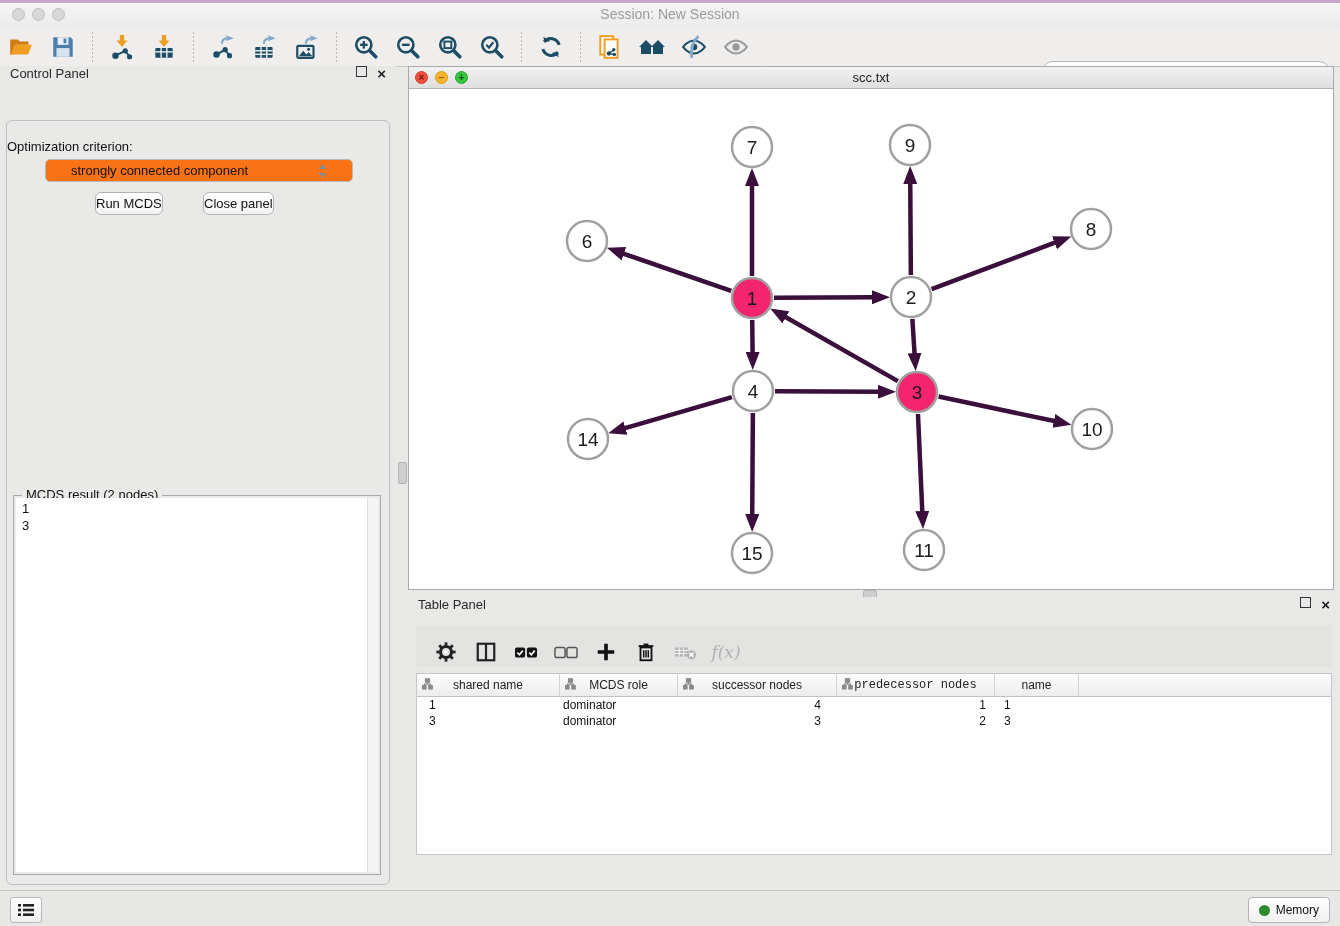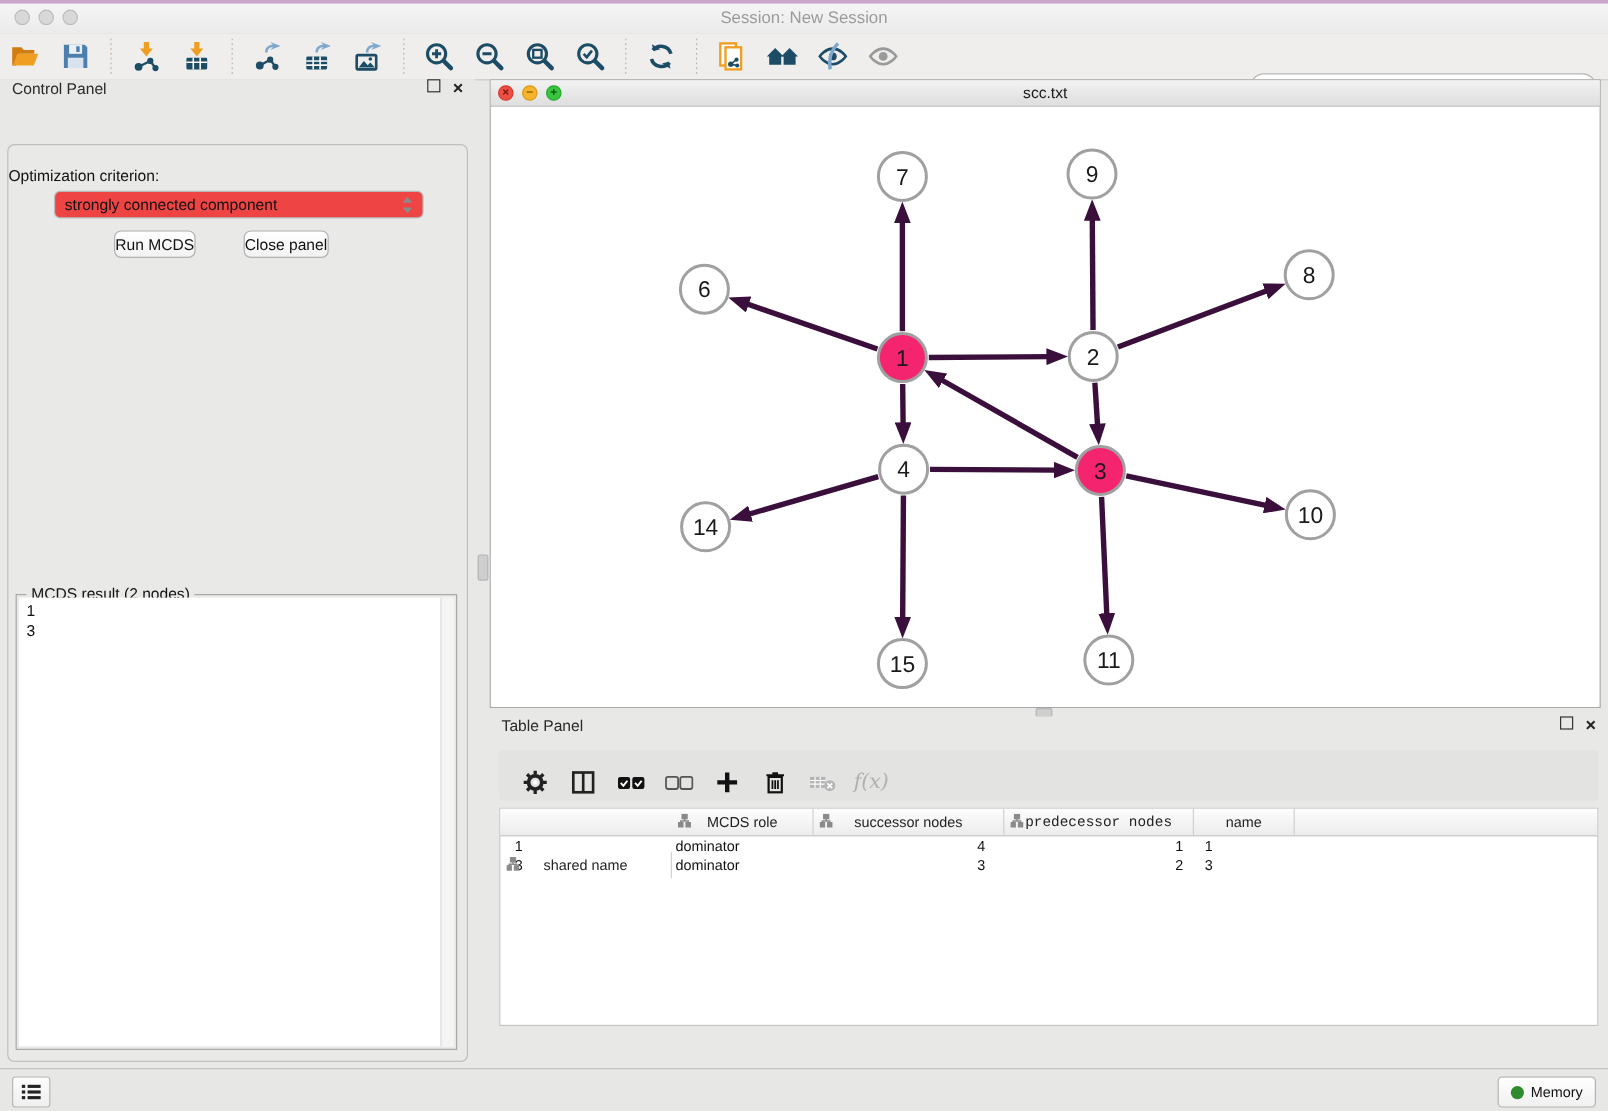--- a/index.html
+++ b/index.html
@@ -34,22 +34,22 @@
   .panel-head .spacer{flex:1}
   .float-ico{width:9px;height:9px;border:1.5px solid #333;display:inline-block;margin-right:10px}
   .close-ico{font-size:15px;font-weight:bold;color:#222;line-height:1}
   .segtabs{display:flex;justify-content:center}
   .segtab{font-size:13px;padding:4px 14px;background:#fff;border:1px solid #b9b9b9;border-left:none;color:#111}
   .segtab:first-child{border-left:1px solid #b9b9b9;border-radius:5px 0 0 5px}
   .segtab:last-child{border-radius:0 5px 5px 0}
   .segtab.active{background:#e3e3e1;color:#bfbfbd;text-shadow:0 1px 0 #fff}
   #tabpane{left:6px;top:54px;width:382px;height:763px;border:1px solid #bfbfbf;border-radius:6px;background:#e9e9e7}
   #opt-label{width:100%;top:18px;font-size:13px;color:#111}
-  #criterion{left:38px;top:38px;width:308px;height:23px;background:#ef4444;border:1px solid #b9b9b9;
-             border-radius:5px;display:flex;align-items:center;padding:0 8px;box-sizing:border-box;font-size:13px;color:#111}
+  #criterion{left:38px;top:38px;width:308px;height:23px;background:#f97316;border:1px solid #b9b9b9;
+             border-radius:5px;display:flex;align-items:center;padding:0 25px;box-sizing:border-box;font-size:13px;color:#111}
   #criterion .spacer{flex:1}
   .btn{background:linear-gradient(#ffffff,#f2f2f2);border:1px solid #b3b3b3;border-radius:6px;
        font-size:13px;color:#111;padding:3px 0;font-family:"Liberation Sans",sans-serif}
   #run-btn{left:88px;top:71px}
   #closepanel-btn{left:196px;top:71px}
   #result-group{left:6px;top:374px;width:366px;height:378px;border:1px solid #a9a9a9}
   #result-label{left:8px;top:-9px;background:#e9e9e7;padding:0 4px;font-size:13px;color:#111}
   #result-text{left:2px;top:2px;width:362px;height:374px;background:#fff;font-size:13px;color:#111;
                line-height:17px;padding:2px 0 0 6px;box-sizing:border-box;white-space:pre-line}
   #result-scroll{right:2px;top:2px;width:11px;height:374px;background:#f4f4f4;border-left:1px solid #ddd;box-sizing:border-box}
@@ -422,21 +422,21 @@
           </g>
           <circle cx="19" cy="15" r="5" fill="#b5b5b5"></circle>
           <path d="M16.8 12.8l4.4 4.4m0-4.4l-4.4 4.4" stroke="#fff" stroke-width="1.6"></path>
         </svg>
     </div>
     <div class="tbi" style="font-family:'DejaVu Serif',serif;font-style:italic;font-size:17px;color:#b0b0b0">f(x)</div>
   </div>
 
   <div id="data-table" class="abs">
     <div id="thead">
-        <div class="th" style="width: 143px; margin-top: 36px;">
+        <div class="th" style="width: 143px;">
           <svg class="tree" width="11" height="12" viewBox="0 0 11 12">
             <g fill="none" stroke="#8a8a8a" stroke-width="1.2">
               <rect x="3.5" y="0.8" width="4" height="3.4" fill="#8a8a8a"></rect>
               <rect x="0.6" y="7.6" width="3.4" height="3.4" fill="#8a8a8a"></rect>
               <rect x="6.8" y="7.6" width="3.4" height="3.4" fill="#8a8a8a"></rect>
               <path d="M5.5 4.2v2M2.3 7.6v-1.4h6.2v1.4"></path>
             </g>
           </svg>
           <span>shared name</span>
         </div>

